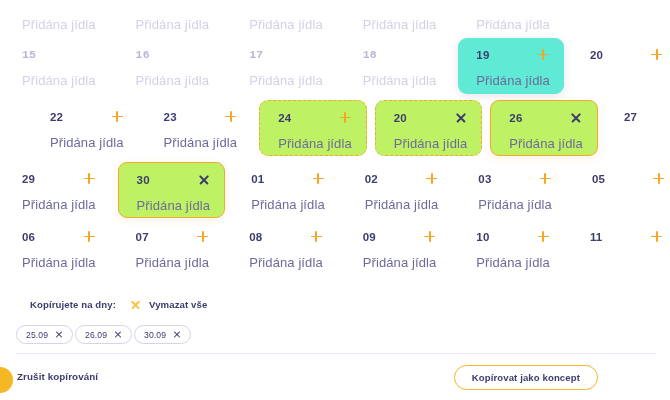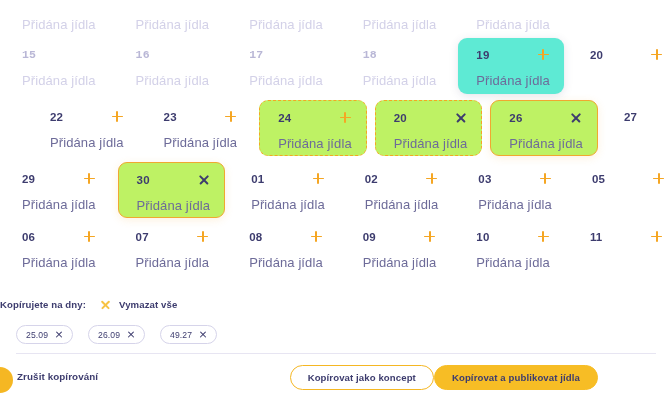--- a/index.html
+++ b/index.html
@@ -123,21 +123,21 @@
     position: absolute;
     left: 0;
     top: 296px;
     width: 670px;
   }
 
   .copy-head {
     display: flex;
     align-items: center;
     gap: 8px;
-    padding-left: 0;
+    padding-left: 30px;
     height: 17px;
   }
 
   .copy-label {
     font-size: 9.6px;
     font-weight: bold;
     color: #3d3c6e;
     letter-spacing: 0.1px;
   }
 
@@ -160,21 +160,21 @@
 
   .clear-text {
     font-size: 9.6px;
     font-weight: bold;
     color: #3d3c6e;
     letter-spacing: 0.1px;
   }
 
   .chip-row {
     display: flex;
-    gap: 15px;
+    gap: 2px;
     padding-left: 16px;
     margin-top: 12px;
   }
 
   .chip {
     display: inline-flex;
     align-items: center;
     gap: 7px;
     height: 19px;
     padding: 0 9px;
@@ -525,27 +525,26 @@
   <div class="chip-row">
       <span class="chip">
         <span class="chip-text">25.09</span>
         <span class="chip-x"></span>
       </span>
       <span class="chip">
         <span class="chip-text">26.09</span>
         <span class="chip-x"></span>
       </span>
       <span class="chip">
-        <span class="chip-text">49.27</span>
+        <span class="chip-text">30.09</span>
         <span class="chip-x"></span>
       </span>
     </div>
 </div>
 
 <div class="divider"></div>
 <div class="footer">
   <span class="cancel-dot"></span>
   <span class="cancel-text">Zrušit kopírování</span>
   <div class="footer-actions">
     <button class="btn btn-outline">Kopírovat jako koncept</button>
-    <button class="btn btn-solid">Kopírovat a publikovat jídla</button>
   </div>
 </div>
 
 </body></html>

